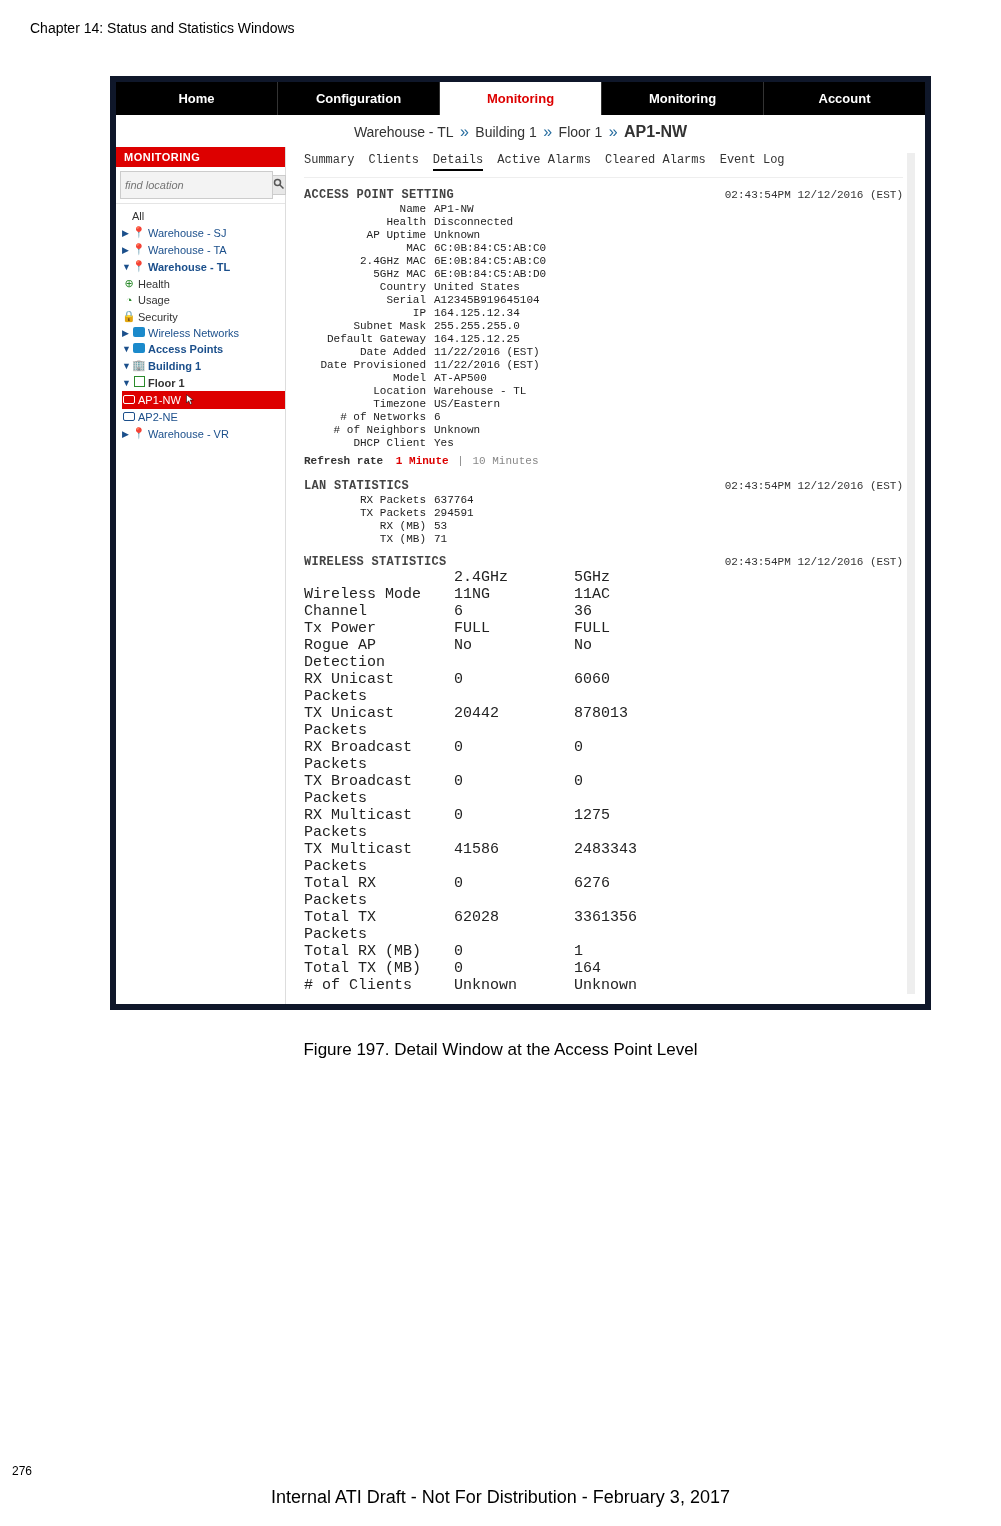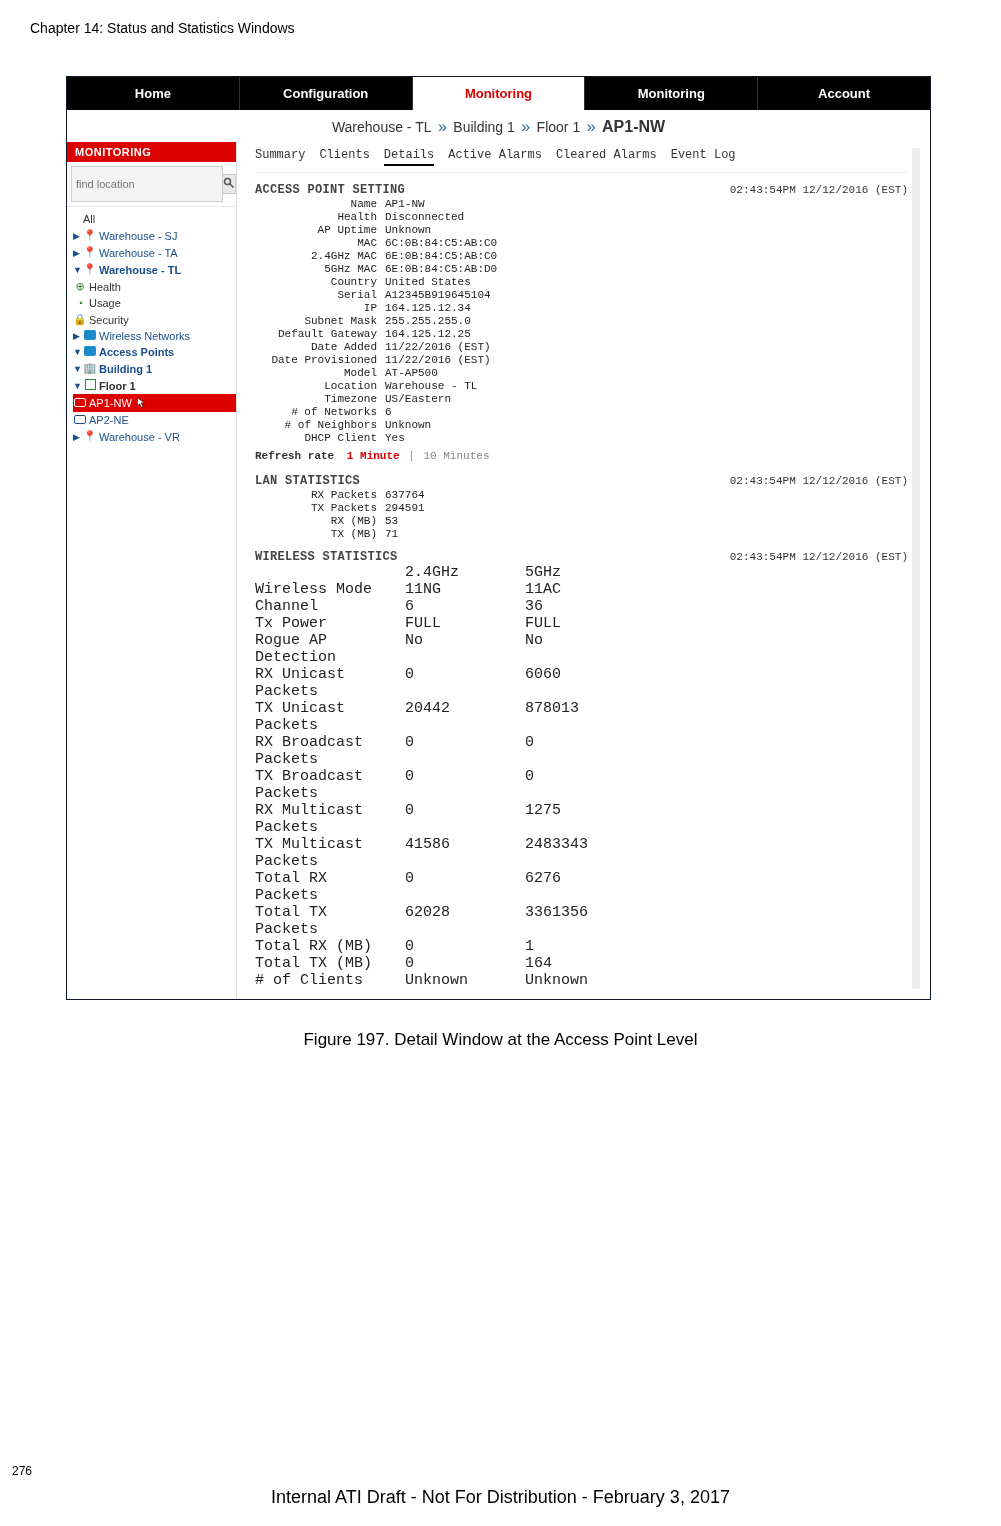--- a/index.html
+++ b/index.html
@@ -1,36 +1,36 @@
 <!DOCTYPE html>
 <html><head>
 <meta charset="utf-8">
 <style>
   * { box-sizing: border-box; }
   html, body { margin: 0; padding: 0; font-family: Arial, Helvetica, sans-serif; background: #fff; color: #000; }
   .page { width: 1001px; height: 1526px; position: relative; padding: 20px 30px 0 30px; }
   .chapter-header { font-size: 14px; color: #000; margin-bottom: 40px; }
 
-  .screenshot { margin: 0 40px 20px 36px; border: 1px solid #0f172a; background: #fff; }
+  .screenshot { margin: 0 40px 20px 80px; border: 6px solid #0f172a; background: #fff; }
 
   .main-nav { display: flex; background: #000; }
   .main-nav .nav-item { flex: 1; text-align: center; color: #fff; font-weight: bold; font-size: 13px; padding: 9px 0; border-right: 1px solid #333; cursor: default; }
   .main-nav .nav-item.active { background: #fff; color: #d00; }
   .main-nav .nav-item:last-child { border-right: 0; }
 
   .breadcrumb-row { width: 100%; text-align: center; padding: 8px 0 6px 0; }
   .breadcrumb-row .bc { color: #333; font-size: 14px; }
   .breadcrumb-row .bc.last { font-weight: bold; font-size: 16px; }
   .breadcrumb-row .sep { color: #286ea0; padding: 0 2px; }
 
   .app-body { display: flex; }
   .sidebar { width: 170px; flex: 0 0 170px; border-right: 1px solid #ddd; font-size: 12px; padding-bottom: 20px; }
   .mon-title { background: #d00; color: #fff; font-weight: bold; padding: 4px 8px; font-size: 11px; letter-spacing: 0.5px; }
   .search-row { display: flex; align-items: center; padding: 4px; border-bottom: 1px solid #e5e5e5; }
-  .search-row input { flex: 1; border: 1px solid #ccc; background: #f3f3f3; color: #888; font-size: 11px; padding: 2px 4px; height: 36px; }
+  .search-row input { flex: 1; border: 1px solid #ccc; background: #f3f3f3; color: #888; font-style: italic; font-size: 11px; padding: 2px 4px; height: 28px; }
   .search-row .btn { width: 22px; height: 20px; background: #e8e8e8; border: 1px solid #ccc; border-left: 0; display: flex; align-items: center; justify-content: center; color: #555; }
 
   .tree { padding: 4px 0 0 6px; }
   .tree .row { display: flex; align-items: center; padding: 2px 0; white-space: nowrap; color: #1b4f8b; font-size: 11px; }
   .tree .row.black { color: #333; }
   .tree .row.bold { font-weight: bold; }
   .tree .caret { width: 8px; color: #1b4f8b; font-size: 9px; margin-right: 2px; }
   .tree .icon { width: 14px; text-align: center; margin-right: 2px; }
   .tree .pin { color: #1b4f8b; }
   .tree .plus { color: #2a8a2a; }

